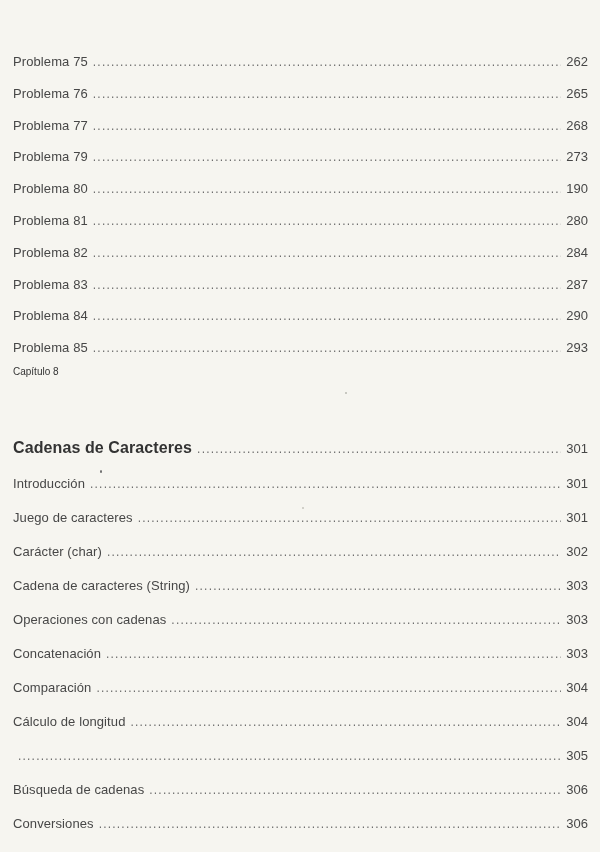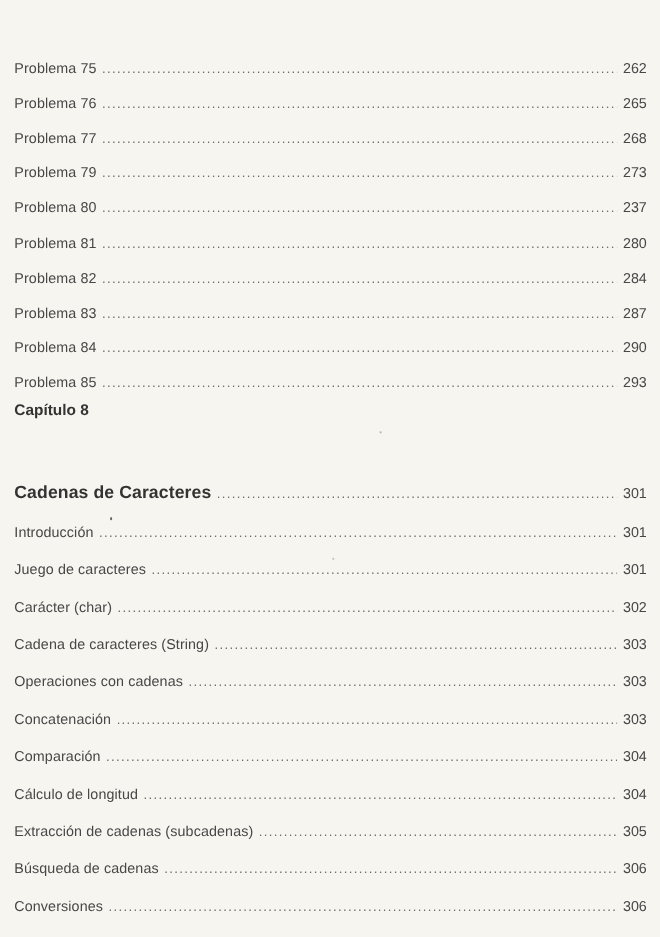--- a/index.html
+++ b/index.html
@@ -48,22 +48,22 @@
     content: "................................................................................................................................................................................................................";
     letter-spacing: 1.2px;
   }
   .toc-row .page-num {
     white-space: nowrap;
     color: #474747;
     margin-top: 46px;
   }
   .chapter-label {
     margin-top: 44px;
-    font-size: 14px;
-    font-weight: bold;
+    font-size: 10px;
+    font-weight: normal;
     color: #333333;
     line-height: 20px;
   }
   .chapter-title-row {
     margin-top: 13px;
     height: 22px;
     padding-top: 0;
     font-size: 16px;
   }
   .chapter-title-row .title {
@@ -112,21 +112,21 @@
       <span class="page-num">268</span>
     </div>
     <div class="toc-row">
       <span class="title">Problema 79</span>
       <span class="leader"></span>
       <span class="page-num">273</span>
     </div>
     <div class="toc-row">
       <span class="title">Problema 80</span>
       <span class="leader"></span>
-      <span class="page-num">237</span>
+      <span class="page-num">190</span>
     </div>
     <div class="toc-row">
       <span class="title">Problema 81</span>
       <span class="leader"></span>
       <span class="page-num">280</span>
     </div>
     <div class="toc-row">
       <span class="title">Problema 82</span>
       <span class="leader"></span>
       <span class="page-num">284</span>
@@ -191,21 +191,20 @@
       <span class="title">Comparación</span>
       <span class="leader"></span>
       <span class="page-num">304</span>
     </div>
     <div class="toc-row">
       <span class="title">Cálculo de longitud</span>
       <span class="leader"></span>
       <span class="page-num">304</span>
     </div>
     <div class="toc-row">
-      <span class="title">Extracción de cadenas (subcadenas)</span>
       <span class="leader"></span>
       <span class="page-num">305</span>
     </div>
     <div class="toc-row">
       <span class="title">Búsqueda de cadenas</span>
       <span class="leader"></span>
       <span class="page-num">306</span>
     </div>
     <div class="toc-row">
       <span class="title">Conversiones</span>

